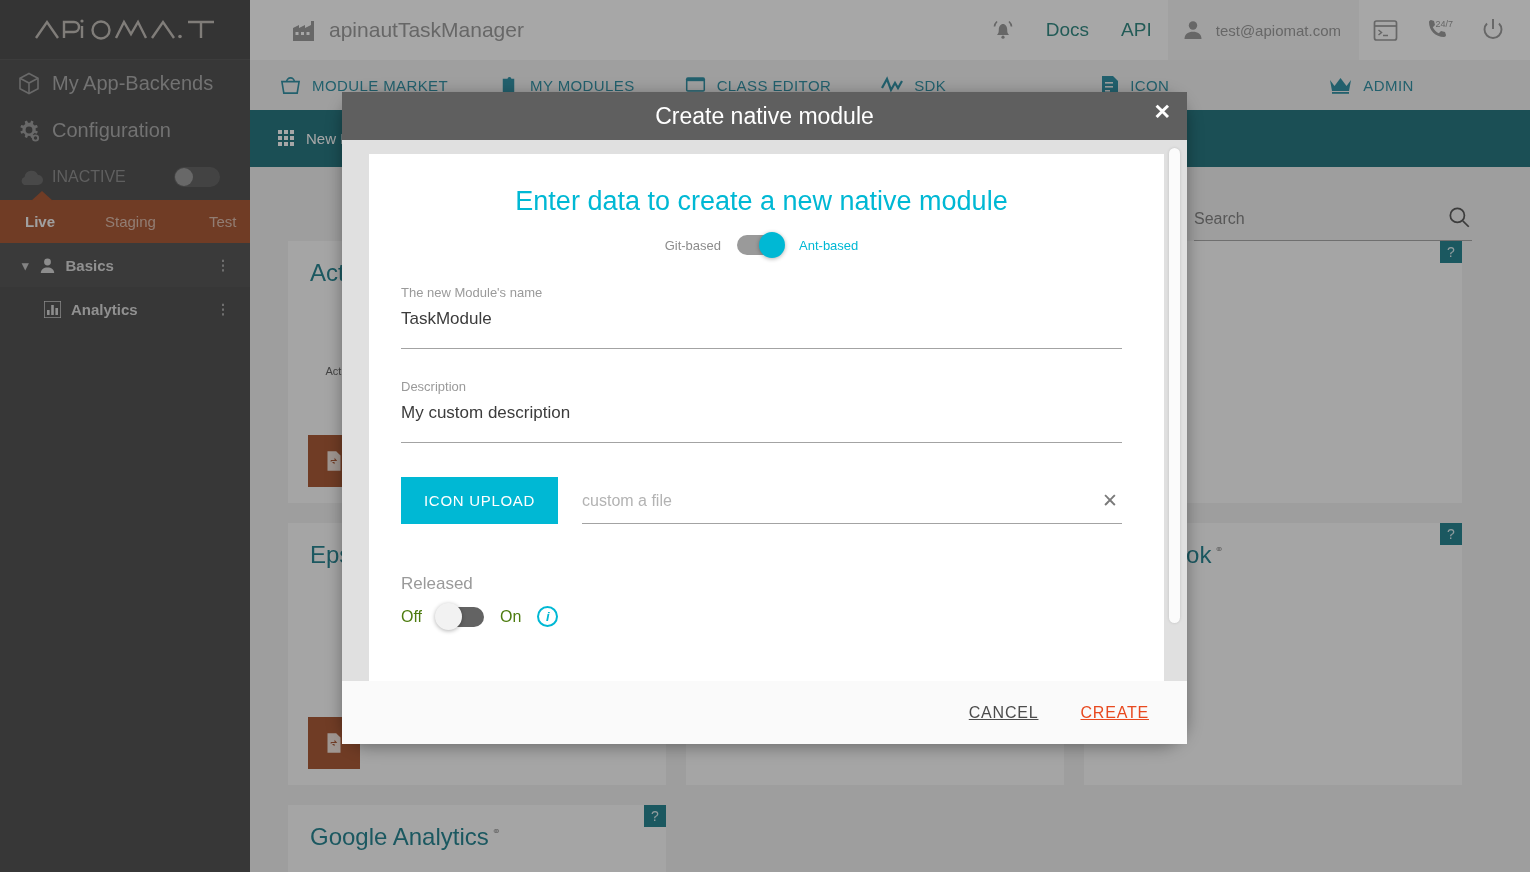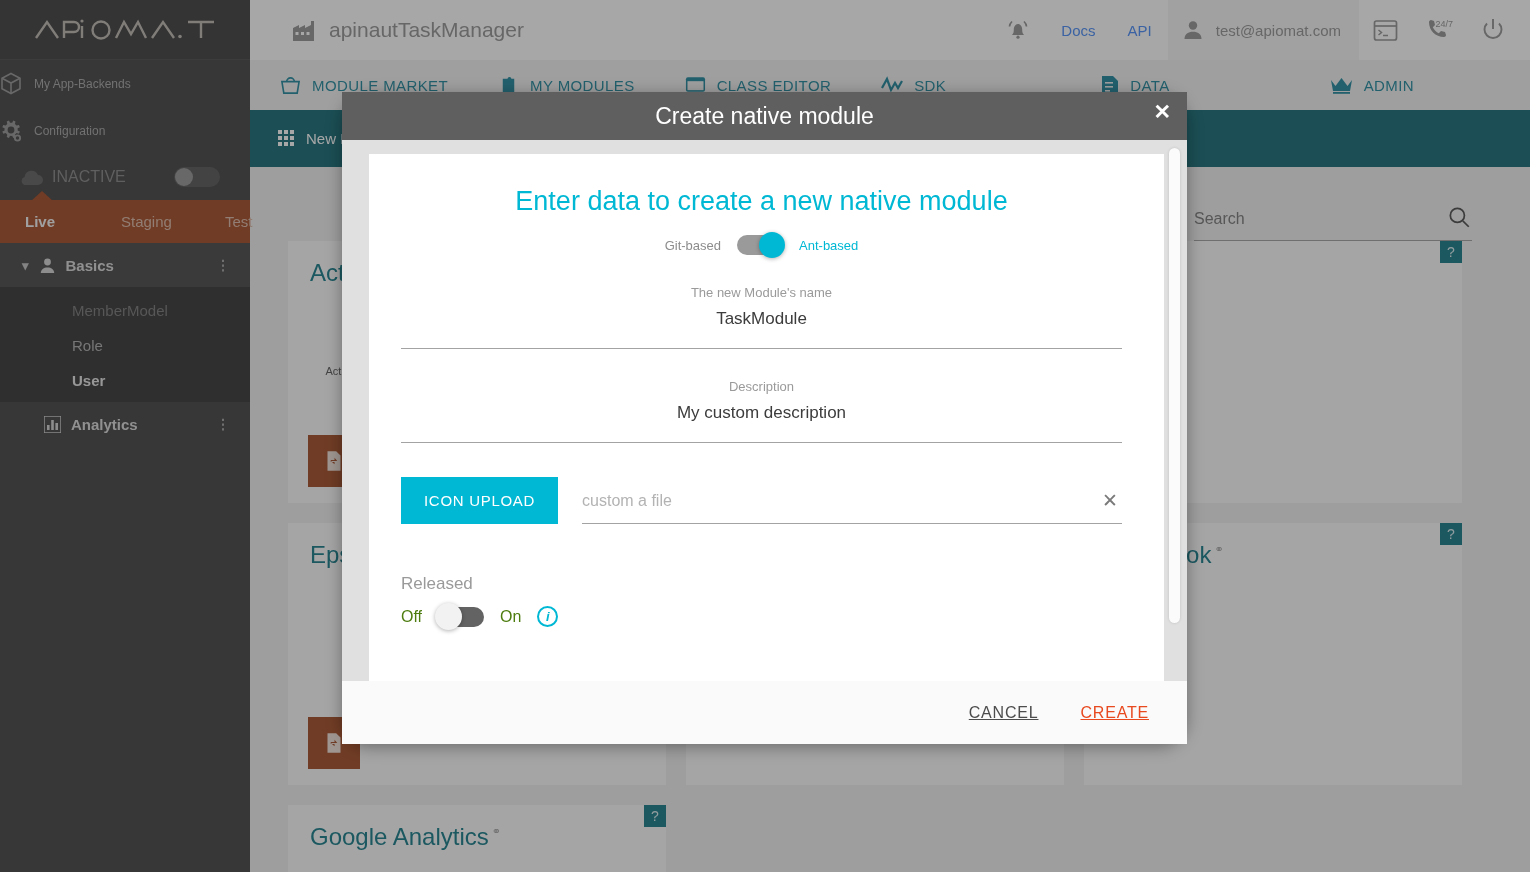--- a/index.html
+++ b/index.html
@@ -15,21 +15,21 @@
     position: absolute; left: 0; top: 0; width: 250px; height: 872px;
     background: #333333; z-index: 5;
   }
   .logo-area {
     height: 60px; display: flex; align-items: center; justify-content: center;
     background: #2e2e2e; border-bottom: 1px solid #3d3d3d;
   }
   .logo-svg { width: 190px; height: 36px; }
   .side-item {
     display: flex; align-items: center; height: 47px;
-    color: #9e9e9e; font-size: 12px;
+    padding-left: 18px; color: #9e9e9e; font-size: 20px;
   }
   .side-item .ico { width: 34px; display: flex; align-items: center; color: #8d8d8d;}
   .inactive-row {
     display:flex; align-items:center; height: 46px; padding-left:18px; color:#7d7d7d;
     font-size:16px;
   }
   .cloud-ico { width:34px; display:flex; align-items:center; color:#545454; }
   .toggle-dark {
     margin-left:auto; margin-right:30px; width: 46px; height: 20px;
     background:#4a4a4a; border-radius: 11px; position: relative;
@@ -43,21 +43,21 @@
     display: flex; align-items: center;
   }
   .env-bar::before {
     content:""; position:absolute; top:-9px; left:31px;
     border-left:11px solid transparent; border-right:11px solid transparent;
     border-bottom:10px solid #9c3c13;
   }
   .env-tab { font-size: 15px; color: #d8b3a0; }
   .env-tab.active { color: #f2f2f2; font-weight: bold; }
   .env-live { margin-left: 25px; }
-  .env-staging { margin-left: 66px; }
+  .env-staging { margin-left: 50px; }
   .env-test { margin-left: 53px; }
   .tree-group {
     display:flex; align-items:center; height:44px; padding-left:22px;
     background:#3a3a3a; color:#d6d6d6; font-size:15px; font-weight:bold;
   }
   .tree-group .chev { margin-right: 10px; color:#bdbdbd; font-size:13px;}
   .tree-group .person { margin-right: 10px; color:#cfcfcf; display:flex;}
   .tree-group .dots { margin-left:auto; margin-right:20px; color:#9a9a9a; letter-spacing:0; font-size:14px;}
   .tree-children { background:#252525; padding: 6px 0 4px 0; }
   .tree-child { height: 35px; display:flex; align-items:center; padding-left:72px; font-size:15px; color:#a7a7a7; }
@@ -65,21 +65,21 @@
   .tree-child.bold { color: #e2e2e2; font-weight: bold; }
 
   
   .header {
     position:absolute; left:250px; top:0; width:1280px; height:60px;
     background:#ffffff; display:flex; align-items:center; z-index: 4;
   }
   .app-title { display:flex; align-items:center; margin-left:42px; color:#8a8a8a; font-size:21px; }
   .app-title .fac { margin-right:12px; display:flex; }
   .hdr-right { margin-left:auto; display:flex; align-items:center; height:60px; }
-  .hdr-link { color:#3b82f6; font-size:15px; margin: 0 16px; text-align: center; }
+  .hdr-link { color:#0f766e; font-size:19px; margin: 0 16px; text-align: center; }
   .hdr-ico { margin: 0 14px; color:#8a8a8a; display:flex; align-items:center; }
   .user-chip {
     display:flex; align-items:center; height:60px; padding: 0 18px 0 14px;
     background:#f5f5f5; color:#8a8a8a; font-size:15px;
   }
   .user-chip .pico { margin-right: 12px; display:flex; }
 
   
   .nav {
     position:absolute; left:250px; top:60px; width:1280px; height:50px;
@@ -162,21 +162,21 @@
   .git-lbl { color:#8c8c8c; font-size:13px; }
   .ant-lbl { color:#00b8d4; font-size:13px; margin-left:16px; }
   .toggle-cyan {
     width:46px; height:20px; background:#9a9a9a; border-radius:11px;
     position:relative; margin-left:16px;
   }
   .toggle-cyan .knob {
     position:absolute; right:-2px; top:-3px; width:26px; height:26px;
     border-radius:50%; background:#00b8d4; box-shadow:0 1px 4px rgba(0,0,0,.3);
   }
-  .field { margin-top: 30px; text-align: center; }
+  .field { margin-top: 30px; }
   .field-label { color:#9a9a9a; font-size:13px; }
   .field-value {
     color:#3c3c3c; font-size:17px; margin-top:9px; padding-bottom:19px;
     border-bottom:1px solid #a3a3a3;
   }
   .upload-row { margin-top:34px; display:flex; align-items:flex-end; }
   .upload-btn {
     background:#00b8d4; color:#ffffff; font-size:15px; letter-spacing:.7px;
     padding: 15px 23px; font-weight:normal;
   }
@@ -412,21 +412,21 @@
     </div>
     <div class="nav-item" style="margin-left:155px">
       <span class="nico">
         <svg width="18" height="21" viewBox="0 0 18 21" fill="#0d7f96">
           <path d="M1 1h11l5 5v14H1z"></path>
             <rect x="4" y="7" width="8" height="1.6" fill="#f0f0f0"></rect>
           <rect x="4" y="11" width="8" height="1.6" fill="#f0f0f0"></rect>
             <rect x="4" y="15" width="5" height="1.6" fill="#f0f0f0"></rect>
         </svg>
       </span>
-      <span>DATA</span>
+      <span>ICON</span>
     </div>
     <div class="nav-item" style="margin-left:160px">
       <span class="nico">
         <svg width="23" height="17" viewBox="0 0 23 17" fill="#0d7f96">
           <path d="M1 3 L5.5 9 L11.5 1 L17.5 9 L22 3 L20 14 H3 Z"></path>
             <rect x="3" y="15" width="17" height="1.8"></rect>
         </svg>
       </span>
       <span>ADMIN</span>
     </div>
@@ -547,25 +547,20 @@
       <span class="person">
         <svg width="17" height="17" viewBox="0 0 17 17" fill="#cfcfcf">
           <circle cx="8.5" cy="5" r="3.4"></circle>
             <path d="M1.8 16c0-3.6 3-5.6 6.7-5.6s6.7 2 6.7 5.6z"></path>
         </svg>
       </span>
       <span>Basics</span>
       <span class="dots">⋮</span>
     </div>
 
-    <div class="tree-children">
-      <div class="tree-child muted">MemberModel</div>
-      <div class="tree-child">Role</div>
-      <div class="tree-child bold">User</div>
-    </div>
 
     <div class="tree-group" style="background:#333333;padding-left:44px">
       <span class="person">
         <svg width="17" height="17" viewBox="0 0 17 17" fill="#cfcfcf">
           <rect x="0" y="0" width="17" height="17" fill="none" stroke="#cfcfcf" stroke-width="1.4"></rect>
           <rect x="3" y="9" width="2.6" height="5"></rect>
             <rect x="7.2" y="4" width="2.6" height="10"></rect>
             <rect x="11.4" y="7" width="2.6" height="7"></rect>
         </svg>
       </span>

